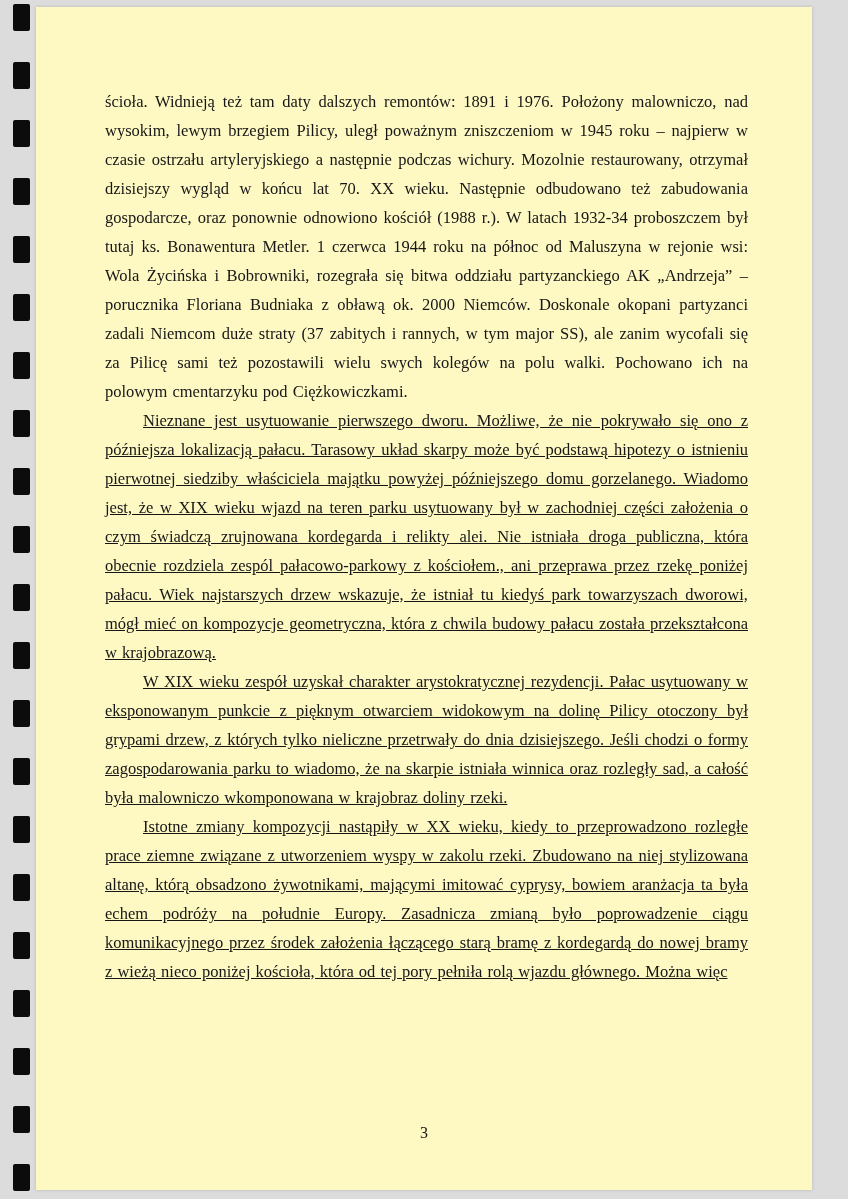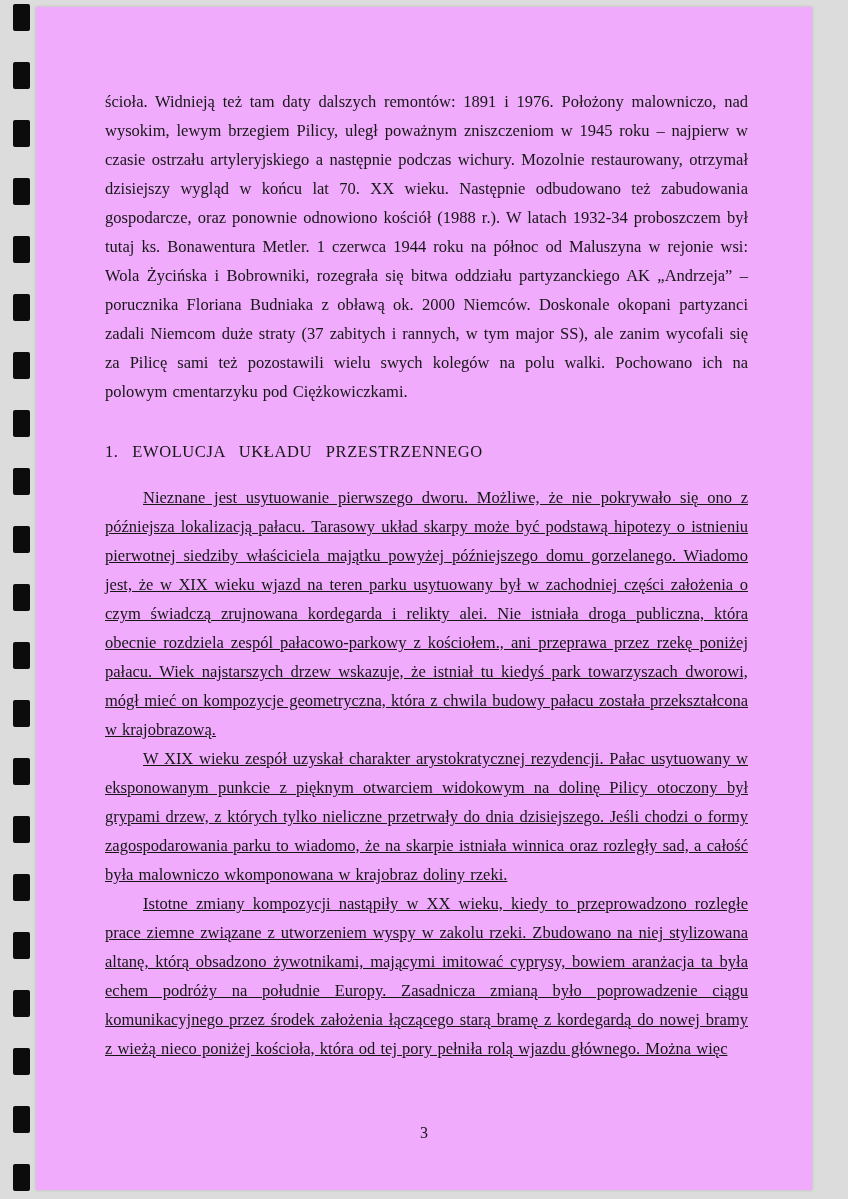--- a/index.html
+++ b/index.html
@@ -15,21 +15,21 @@
   .scan-bg {
     position: absolute;
     inset: 0;
   }
   .page {
     position: absolute;
     left: 36px;
     top: 7px;
     width: 776px;
     height: 1183px;
-    background: #f0abfc;
+    background: #fef9c3;
     box-shadow: 0 0 3px rgba(0,0,0,0.18);
   }
   .binding {
     position: absolute;
     left: 13px;
     top: 4px;
     bottom: 8px;
     width: 17px;
     display: flex;
     flex-direction: column;
@@ -103,21 +103,20 @@
     <div class="hole"></div>
     <div class="hole"></div>
     <div class="hole"></div>
   </div>
 
   <div class="page">
     <div class="content">
 
       <p class="para">ścioła. Widnieją też tam daty dalszych remontów: 1891 i 1976. Położony malowniczo, nad wysokim, lewym brzegiem Pilicy, uległ poważnym zniszczeniom w 1945 roku – najpierw w czasie ostrzału artyleryjskiego a następnie podczas wichury. Mozolnie restaurowany, otrzymał dzisiejszy wygląd w końcu lat 70. XX wieku. Następnie odbudowano też zabudowania gospodarcze, oraz ponownie odnowiono kościół (1988 r.). W latach 1932-34 proboszczem był tutaj ks. Bonawentura Metler. 1 czerwca 1944 roku na północ od Maluszyna w rejonie wsi: Wola Życińska i Bobrowniki, rozegrała się bitwa oddziału partyzanckiego AK „Andrzeja” – porucznika Floriana Budniaka z obławą ok. 2000 Niemców. Doskonale okopani partyzanci zadali Niemcom duże straty (37 zabitych i rannych, w tym major SS), ale zanim wycofali się za Pilicę sami też pozostawili wielu swych kolegów na polu walki. Pochowano ich na polowym cmentarzyku pod Ciężkowiczkami.</p>
 
-      <h2 class="heading">1. EWOLUCJA UKŁADU PRZESTRZENNEGO</h2>
 
       <p class="para indent">Nieznane jest usytuowanie pierwszego dworu. Możliwe, że nie pokrywało się ono z późniejsza lokalizacją pałacu. Tarasowy układ skarpy może być podstawą hipotezy o istnieniu pierwotnej siedziby właściciela majątku powyżej późniejszego domu gorzelanego. Wiadomo jest, że w XIX wieku wjazd na teren parku usytuowany był w zachodniej części założenia o czym świadczą zrujnowana kordegarda i relikty alei. Nie istniała droga publiczna, która obecnie rozdziela zespól pałacowo-parkowy z kościołem., ani przeprawa przez rzekę poniżej pałacu.  Wiek najstarszych drzew wskazuje, że istniał tu kiedyś park towarzyszach dworowi, mógł mieć on kompozycje geometryczna, która z chwila budowy pałacu została przekształcona w krajobrazową.</p>
 
       <p class="para indent">W XIX wieku zespół uzyskał charakter arystokratycznej rezydencji. Pałac usytuowany w eksponowanym punkcie z pięknym otwarciem widokowym na dolinę Pilicy otoczony był grypami drzew, z których tylko nieliczne przetrwały do dnia dzisiejszego. Jeśli chodzi o formy zagospodarowania parku to wiadomo, że na skarpie istniała winnica oraz rozległy sad, a całość była malowniczo wkomponowana w krajobraz doliny rzeki.</p>
 
       <p class="para indent">Istotne zmiany kompozycji nastąpiły w XX wieku, kiedy to przeprowadzono rozległe prace ziemne związane z utworzeniem wyspy w zakolu rzeki. Zbudowano na niej stylizowana altanę, którą obsadzono żywotnikami, mającymi imitować cyprysy, bowiem aranżacja ta była echem podróży na południe Europy. Zasadnicza zmianą było poprowadzenie ciągu komunikacyjnego przez środek założenia łączącego starą bramę z kordegardą do nowej bramy z wieżą nieco poniżej kościoła, która od tej pory pełniła rolą wjazdu głównego. Można więc</p>
 
     </div>
 
     <div class="page-number">3</div>

